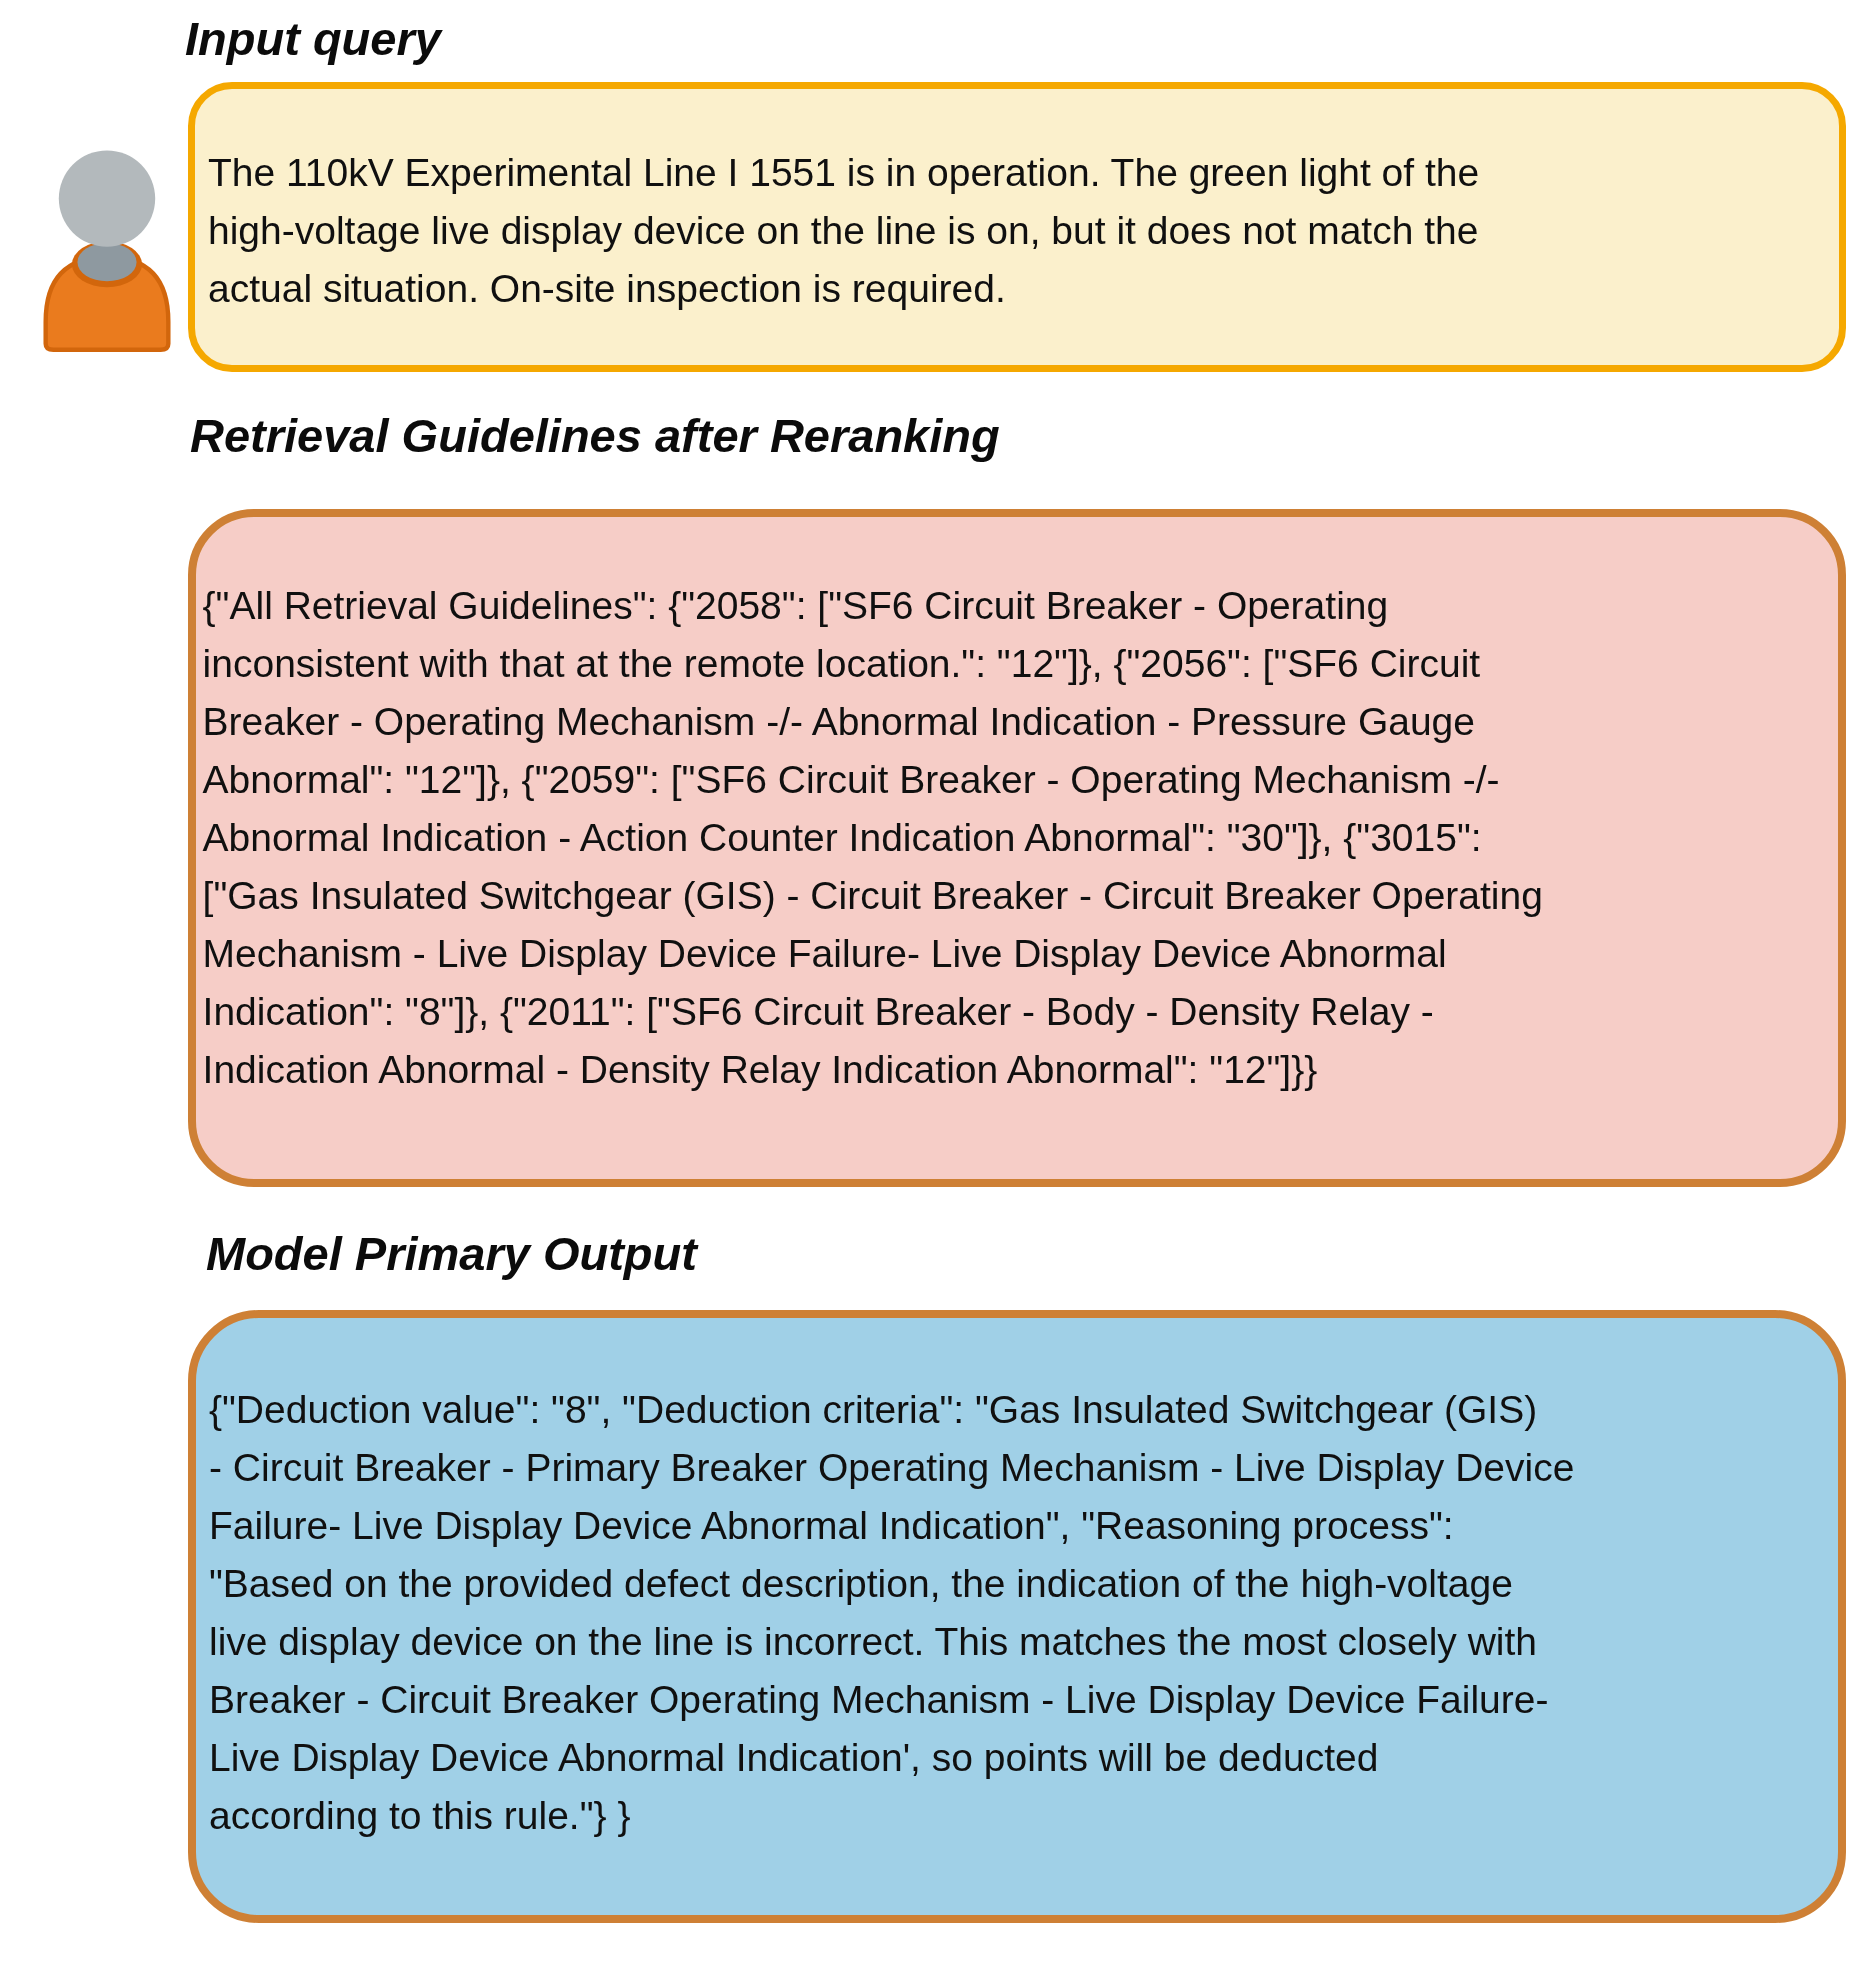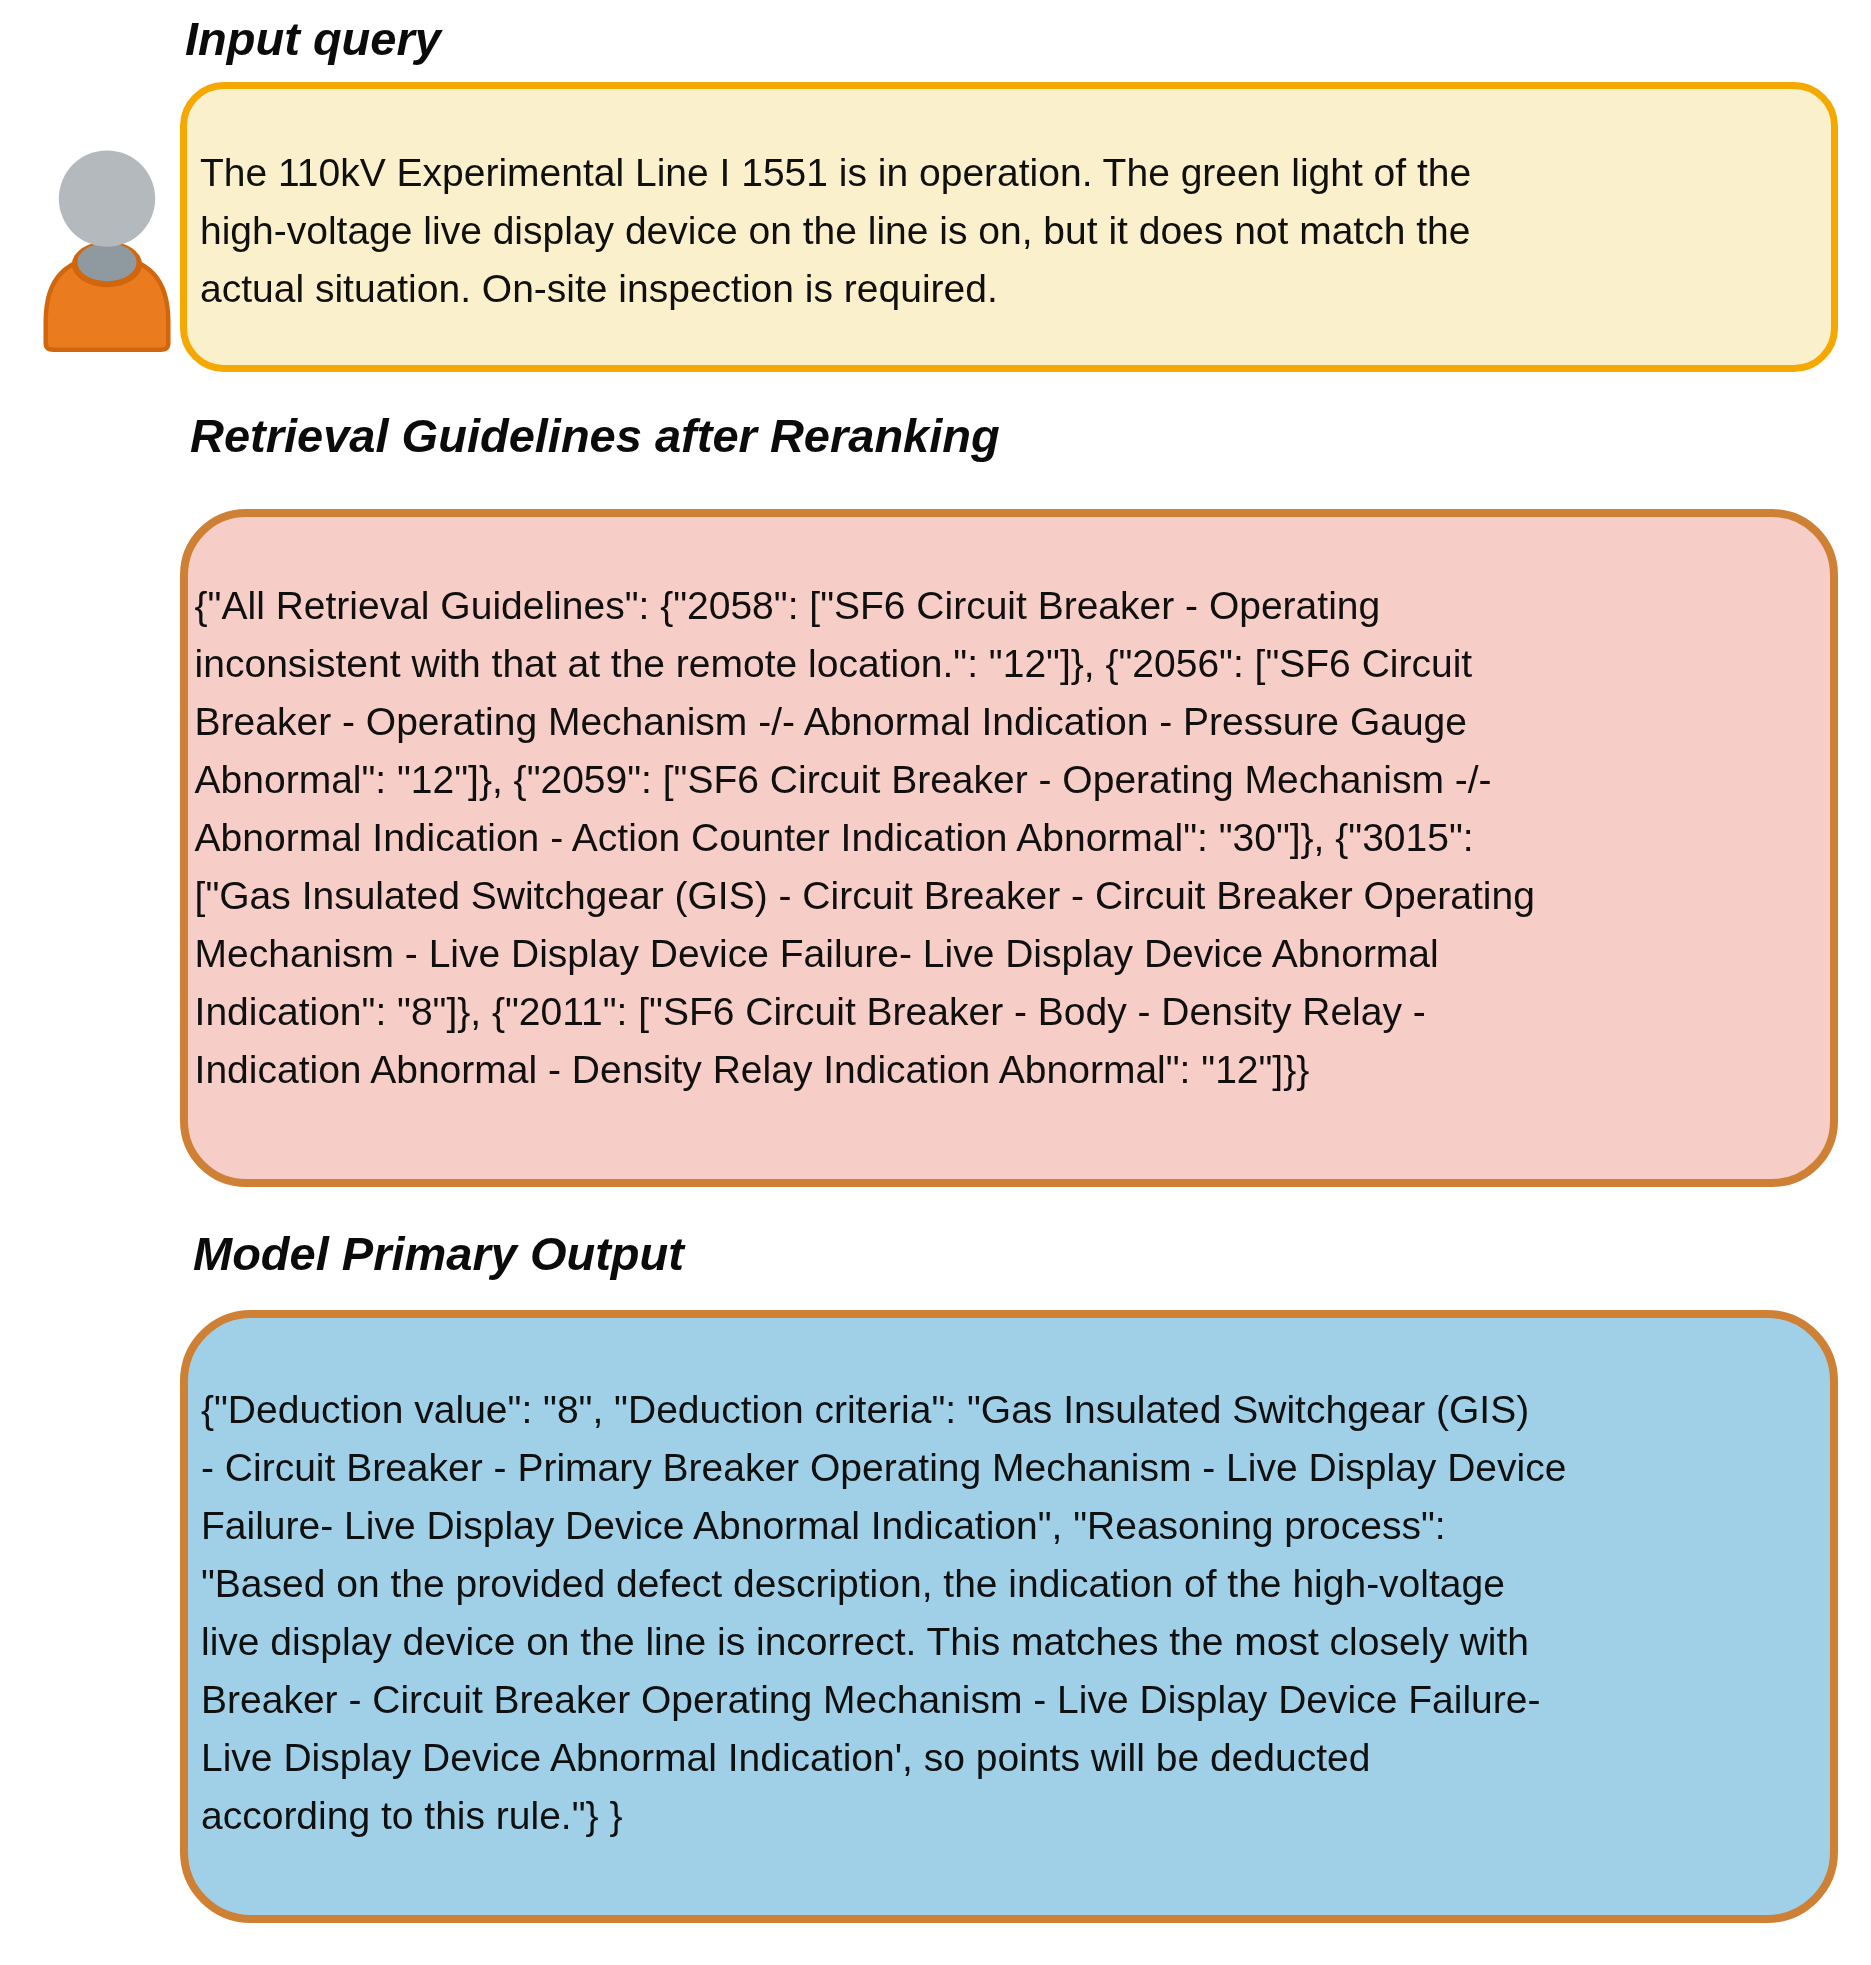--- a/index.html
+++ b/index.html
@@ -16,26 +16,26 @@
     position: absolute;
     font-size: 47px;
     font-weight: bold;
     color: #0b0b0b;
     line-height: 1.05;
     white-space: nowrap;
     font-style: italic;
   }
   .title-input    { left: 185px; top: 14.2px; }
   .title-retrieval{ left: 190px; top: 411px; }
-  .title-output   { left: 193px; top: 1229px; }
+  .title-output   { left: 206px; top: 1229px; }
 
   .box {
     position: absolute;
     box-sizing: border-box;
-    left: 180px;
+    left: 188px;
     width: 1658px;
   }
   .box .line {
     font-size: 39px;
     line-height: 58px;
     white-space: nowrap;
     color: #101010;
   }
   .box-input {
     top: 82px;

